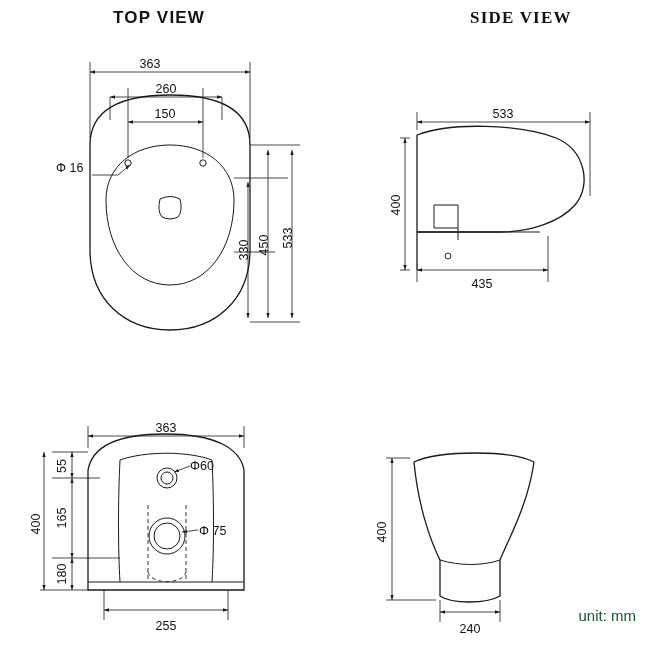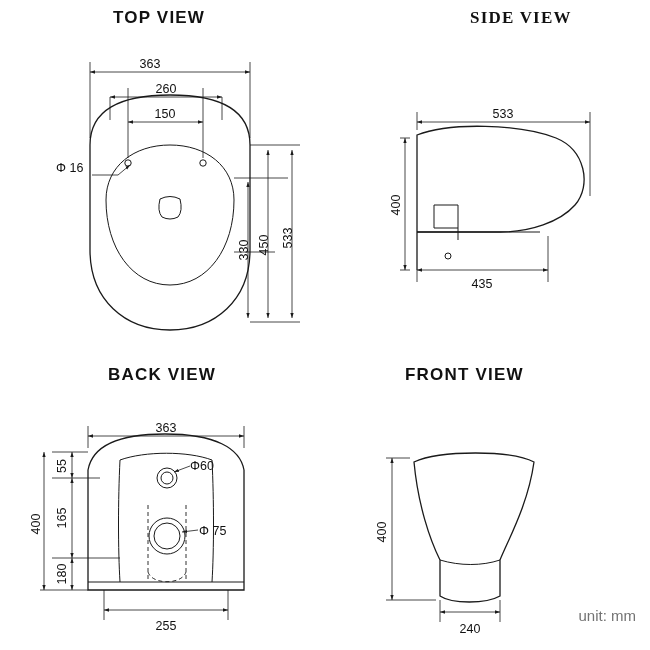--- a/index.html
+++ b/index.html
@@ -32,21 +32,21 @@
   #title-top   { left: 113px; top: 8px; }
   #title-side  { left: 470px; top: 8px; font-family: Liberation Serif, serif; }
   #title-back  { left: 108px; top: 365px; }
   #title-front { left: 405px; top: 365px; }
 
   .unit-label {
     position: absolute;
     right: 14px;
     top: 607px;
     font-size: 15px;
-    color: #737373;
+    color: #14532d;
     white-space: nowrap;
   }
 
   svg { position: absolute; left: 0; top: 0; }
   .ln   { stroke: #1a1a1a; stroke-width: 1; fill: none; }
   .ln-t { stroke: #1a1a1a; stroke-width: 0.8; fill: none; }
   .out  { stroke: #1a1a1a; stroke-width: 1.3; fill: none; }
   .dash { stroke: #1a1a1a; stroke-width: 0.9; fill: none; stroke-dasharray: 4 3; }
   .dim-text {
     font-family: "Liberation Sans", sans-serif;
@@ -59,22 +59,20 @@
     fill: #111;
   }
 </style>
 </head>
 <body>
 
 <div class="sheet">
 
   <div class="view-title" id="title-top">TOP VIEW</div>
   <div class="view-title" id="title-side">SIDE VIEW</div>
-  <div class="view-title" id="title-back">BACK VIEW</div>
-  <div class="view-title" id="title-front">FRONT  VIEW</div>
 
   <div class="unit-label">unit: mm</div>
 
   <svg width="650" height="650" viewBox="0 0 650 650">
     <defs>
       <marker id="ahL" viewBox="0 0 10 10" refX="9" refY="5" markerWidth="7" markerHeight="7" orient="auto">
         <path d="M 9 5 L 0 2 L 0 8 z" fill="#1a1a1a"></path>
       </marker>
       <marker id="ahR" viewBox="0 0 10 10" refX="1" refY="5" markerWidth="7" markerHeight="7" orient="auto">
         <path d="M 1 5 L 10 2 L 10 8 z" fill="#1a1a1a"></path>

